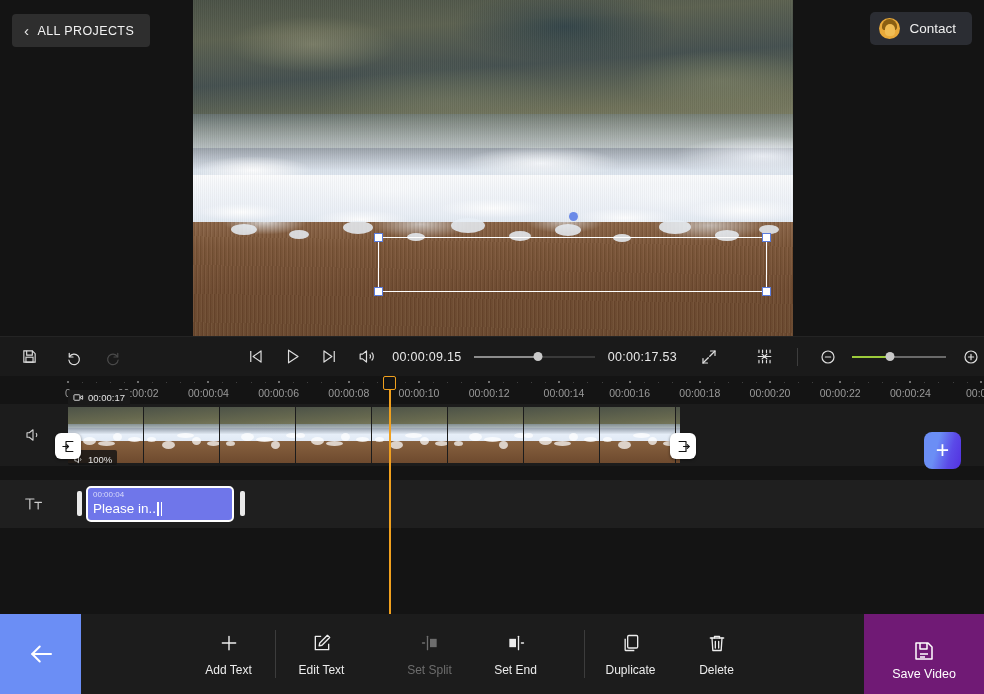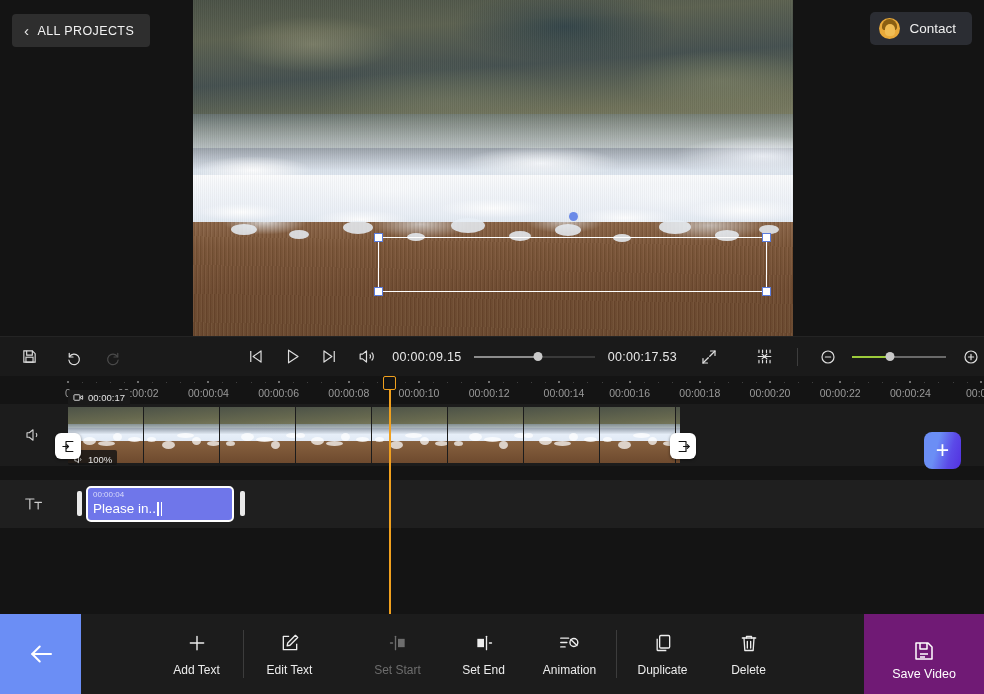--- a/index.html
+++ b/index.html
@@ -725,44 +725,34 @@
         <div class="tool-gap"></div>
         <div class="tool-gap"></div>
         <div class="tool disabled">
           <div class="tl-icon">
             <svg width="20" height="20" viewBox="0 0 24 24" fill="none" stroke="currentColor" stroke-width="1.6" stroke-linecap="round" stroke-linejoin="round">
               <path d="M3 12h2.5"></path>
               <path d="M9 4v16"></path>
               <rect x="12" y="7" width="8" height="10" fill="currentColor" stroke="none"></rect>
             </svg>
           </div>
-          <div class="tl-label">Set Start</div>
+          <div class="tl-label">Set Split</div>
         </div>
         <div class="tool-gap"></div>
         <div class="tool">
           <div class="tl-icon">
             <svg width="20" height="20" viewBox="0 0 24 24" fill="none" stroke="currentColor" stroke-width="1.6" stroke-linecap="round" stroke-linejoin="round">
               <rect x="4" y="7" width="8" height="10" fill="currentColor" stroke="none"></rect>
               <path d="M15 4v16"></path>
               <path d="M18.5 12H21"></path>
             </svg>
           </div>
           <div class="tl-label">Set End</div>
         </div>
         <div class="tool-gap"></div>
-        <div class="tool">
-          <div class="tl-icon">
-            <svg width="21" height="21" viewBox="0 0 24 24" fill="none" stroke="currentColor" stroke-width="1.6" stroke-linecap="round">
-              <path d="M2 7h9M2 12h7M2 17h5"></path>
-              <circle cx="17" cy="12" r="4.5"></circle>
-              <path d="M13.5 8.5l7 7"></path>
-            </svg>
-          </div>
-          <div class="tl-label">Animation</div>
-        </div>
         <div class="tool-sep"></div>
         <div class="tool">
           <div class="tl-icon">
             <svg width="20" height="20" viewBox="0 0 24 24" fill="none" stroke="currentColor" stroke-width="1.6" stroke-linejoin="round">
               <rect x="8" y="3" width="12" height="15" rx="1.5"></rect>
               <path d="M5 7v13a1 1 0 0 0 1 1h10"></path>
             </svg>
           </div>
           <div class="tl-label">Duplicate</div>
         </div>

